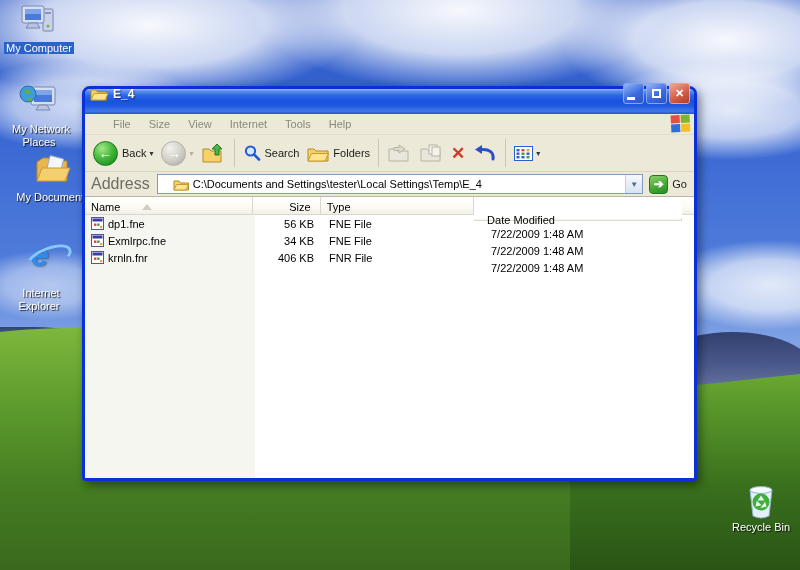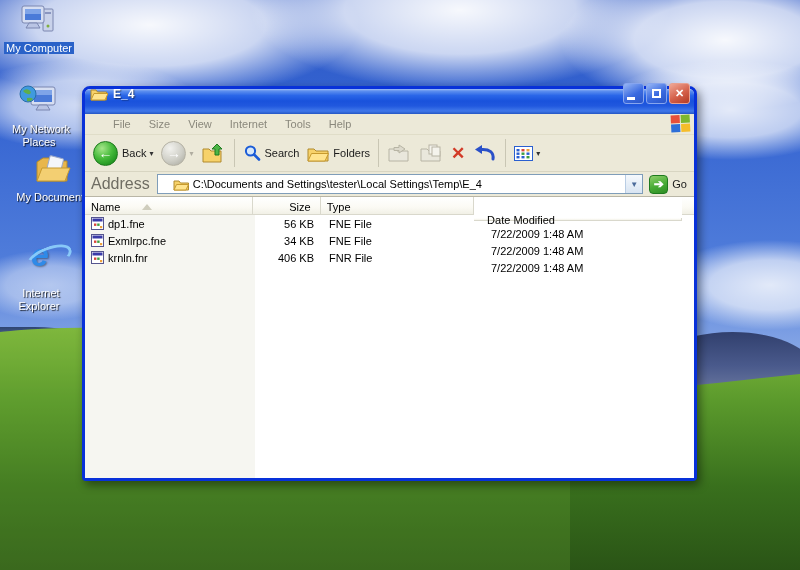--- a/index.html
+++ b/index.html
@@ -163,20 +163,33 @@
     <span class="lbl">My Documents</span>
   </div>
 
   <div class="dicon" style="left:1px;top:238px;">
     <span class="art" style="height:46px;">
       <span class="ie-e">e</span>
     </span>
     <span class="lbl">Internet Explorer</span>
   </div>
 
+  <div class="dicon" style="left:722px;top:482px;">
+    <span class="art">
+      <svg width="40" height="38" viewBox="0 0 40 38">
+        <path d="M9 8 q11 -5 22 0 l-3 26 q-8 4 -16 0 z" fill="#e4f0f8" stroke="#8fb2cc"></path>
+        <ellipse cx="20" cy="8" rx="11" ry="3.4" fill="#f4fafe" stroke="#8fb2cc"></ellipse>
+        <circle cx="20" cy="20" r="8.5" fill="#3fae3f"></circle>
+        <path d="M20 13.5 l3.4 5 h-6.8 z" fill="#eaf6ea"></path>
+        <path d="M14.5 24.5 l1.4 -5.8 l4.6 4.6 z" fill="#eaf6ea"></path>
+        <path d="M25.5 24.5 l-6 1.6 l4.6 -6.4 z" fill="#eaf6ea"></path>
+      </svg>
+    </span>
+    <span class="lbl">Recycle Bin</span>
+  </div>
 
   <div class="window">
 
     <div class="titlebar">
       <svg width="18" height="14" viewBox="0 0 18 14">
         <path d="M1 3 h5 l1.5 2 h9 v8 h-15.5 z" fill="#f7d26a" stroke="#b08a2e"></path>
         <path d="M1 13 l3 -6.5 h14 l-3 6.5 z" fill="#ffe48e" stroke="#c79a2e"></path>
       </svg>
       <span class="ttl">E_4</span>
       <span class="tbtn">

